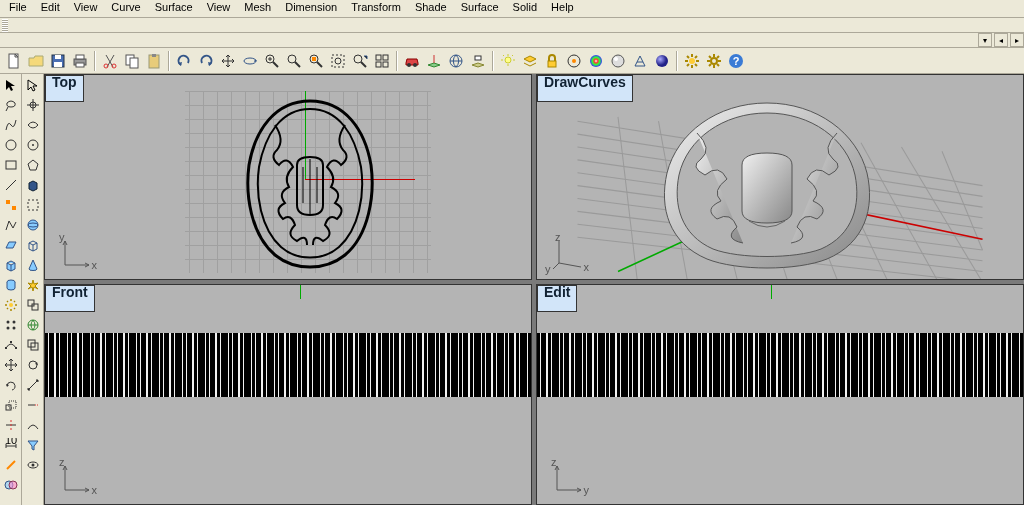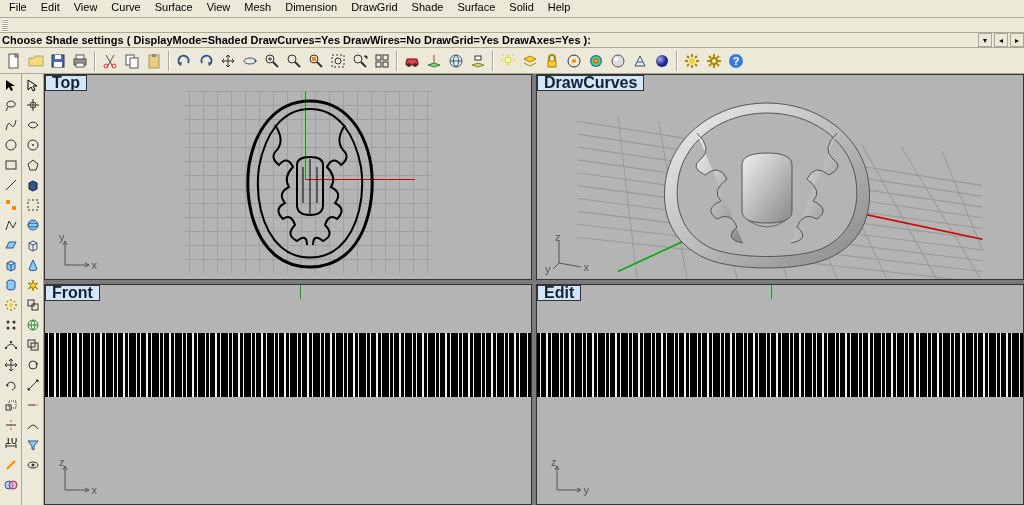--- a/index.html
+++ b/index.html
@@ -11,21 +11,21 @@
   .cmdrow input { flex: 1; border: none; background: transparent; font-size: 11px; outline: none; }
   .cmdrow .btn { width: 14px; height: 14px; border: 1px solid #aca899; background: #ece9d8; margin-left: 2px; display: flex; align-items: center; justify-content: center; font-size: 8px; }
   .toolbar { display: flex; align-items: center; background: #ece9d8; border-bottom: 1px solid #aca899; height: 26px; padding: 0 4px; gap: 2px; }
   .toolbar .tb { width: 20px; height: 20px; display: flex; align-items: center; justify-content: center; border: 1px solid transparent; }
   .toolbar .sep { width: 2px; height: 20px; background: linear-gradient(to right,#aca899 0 1px,#fff 1px 2px); margin: 0 2px; }
   .workspace { display: flex; height: calc(505px - 18px - 15px - 15px - 26px); }
   .toolcol { width: 22px; background: #ece9d8; border-right: 1px solid #aca899; display: flex; flex-direction: column; align-items: center; padding-top: 2px; gap: 2px; }
   .toolcol .tb { width: 18px; height: 18px; display: flex; align-items: center; justify-content: center; border: 1px solid transparent; }
   .viewports { flex: 1; display: grid; grid-template-columns: 1fr 1fr; grid-template-rows: 206px 1fr; gap: 4px; background: #7a7a7a; padding: 0; }
   .viewport { position: relative; background: #b4b4b4; border: 1px solid #333; overflow: hidden; }
-  .vp-title { position: absolute; top: 0; left: 0; background: #d2e5f9; border: 1px solid #333; padding: 0 6px; height: 16px; line-height: 13px; font-size: 16px; font-weight: bold; color: #123; z-index: 5; }
+  .vp-title { position: absolute; top: 0; left: 0; background: #d2e5f9; border: 1px solid #333; padding: 0 6px; height: 27px; line-height: 13px; font-size: 14px; font-weight: bold; color: #123; z-index: 5; }
   .grid { position: absolute; inset: 14px 0 0 0; background-image: linear-gradient(#a0a0a0 1px, transparent 1px), linear-gradient(90deg, #a0a0a0 1px, transparent 1px); background-size: 14px 14px; }
   .axisX { position: absolute; background: #c00; height: 1px; }
   .axisY { position: absolute; background: #0a0; width: 1px; }
   .axes-gizmo { position: absolute; bottom: 8px; left: 14px; width: 36px; height: 36px; font-size: 9px; color: #555; }
   .barcode { position: absolute; left: 0; right: 0; height: 64px; background: #000; }
   .barcode .stripes { position: absolute; inset: 0; background: repeating-linear-gradient(90deg, #000 0 3px, #fff 3px 4px, #000 4px 9px, #fff 9px 11px, #000 11px 14px, #fff 14px 15px, #000 15px 22px, #fff 22px 23px); opacity: 0.95; }
   svg { display: block; }
   .brain { position: absolute; }
 </style>
 </head>
@@ -33,33 +33,32 @@
 
 <div class="menubar">
   <span>File</span>
   <span>Edit</span>
   <span>View</span>
   <span>Curve</span>
   <span>Surface</span>
   <span>View</span>
   <span>Mesh</span>
   <span>Dimension</span>
-  <span>DrawGrid</span>
+  <span>Transform</span>
   <span>Shade</span>
   <span>Surface</span>
   <span>Solid</span>
   <span>Help</span>
 </div>
 
 <div class="cmdrow">
   <div class="grip"></div>
 </div>
 
 <div class="cmdrow">
-  <span style="font-weight:bold;">Choose Shade settings ( DisplayMode=Shaded  DrawCurves=Yes  DrawWires=No  DrawGrid=Yes  DrawAxes=Yes ): </span>
   <input type="text" value="" style="">
   <div class="btn">▾</div>
   <div class="btn">◂</div>
   <div class="btn">▸</div>
 </div>
 
 <div class="toolbar">
   <div class="tb">
       <svg width="16" height="16">
         <rect x="3" y="1" width="9" height="14" fill="#fff" stroke="#555"></rect>

